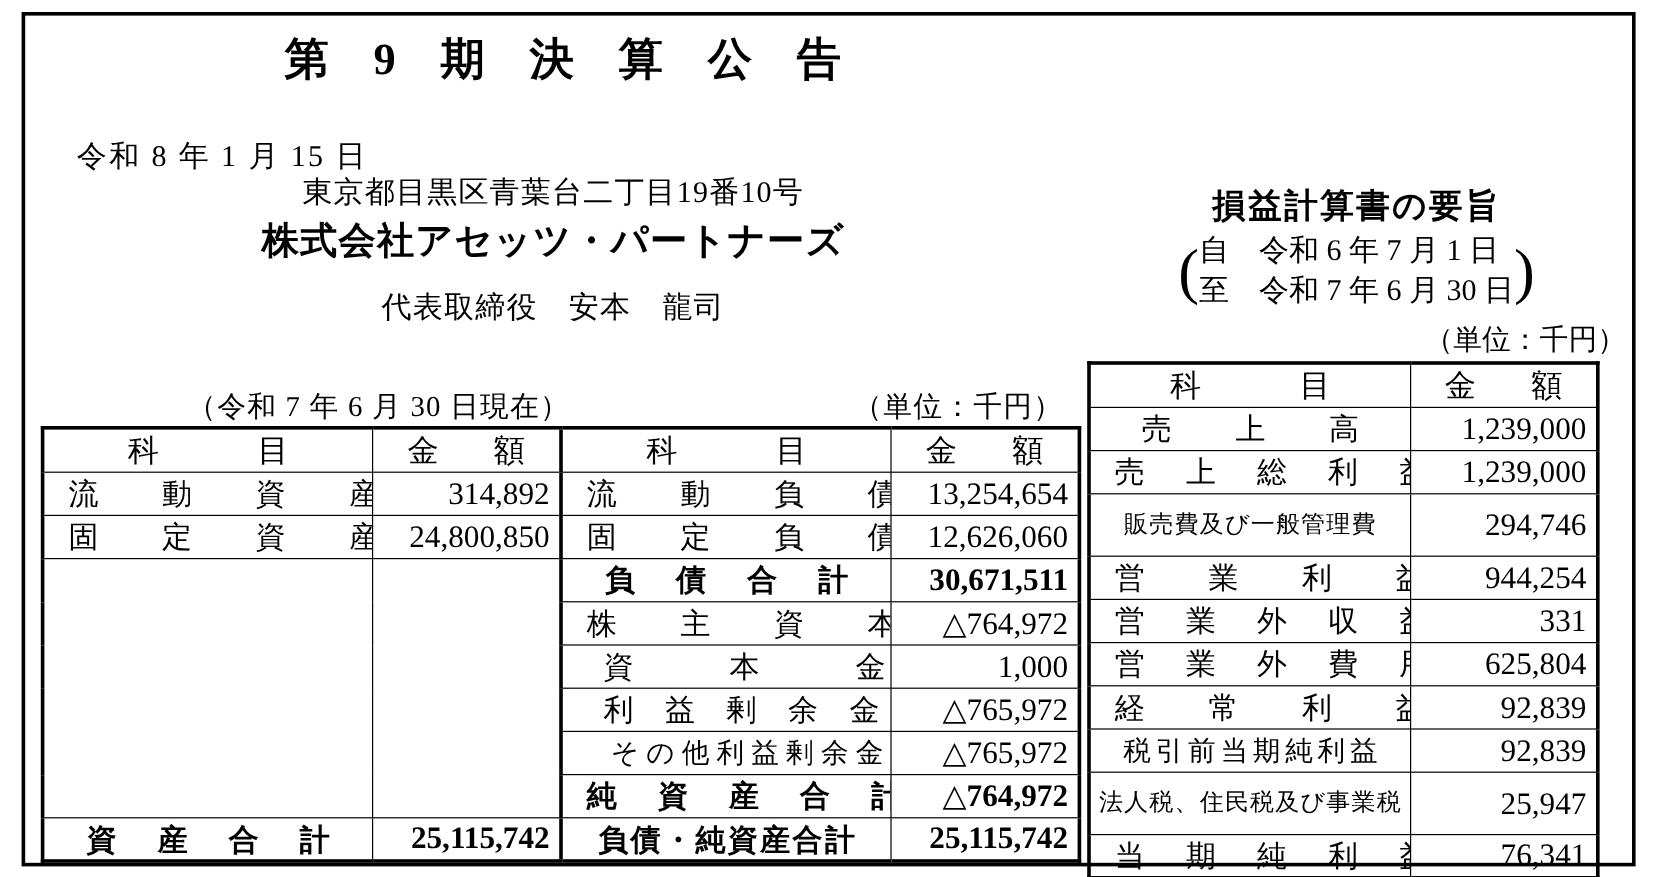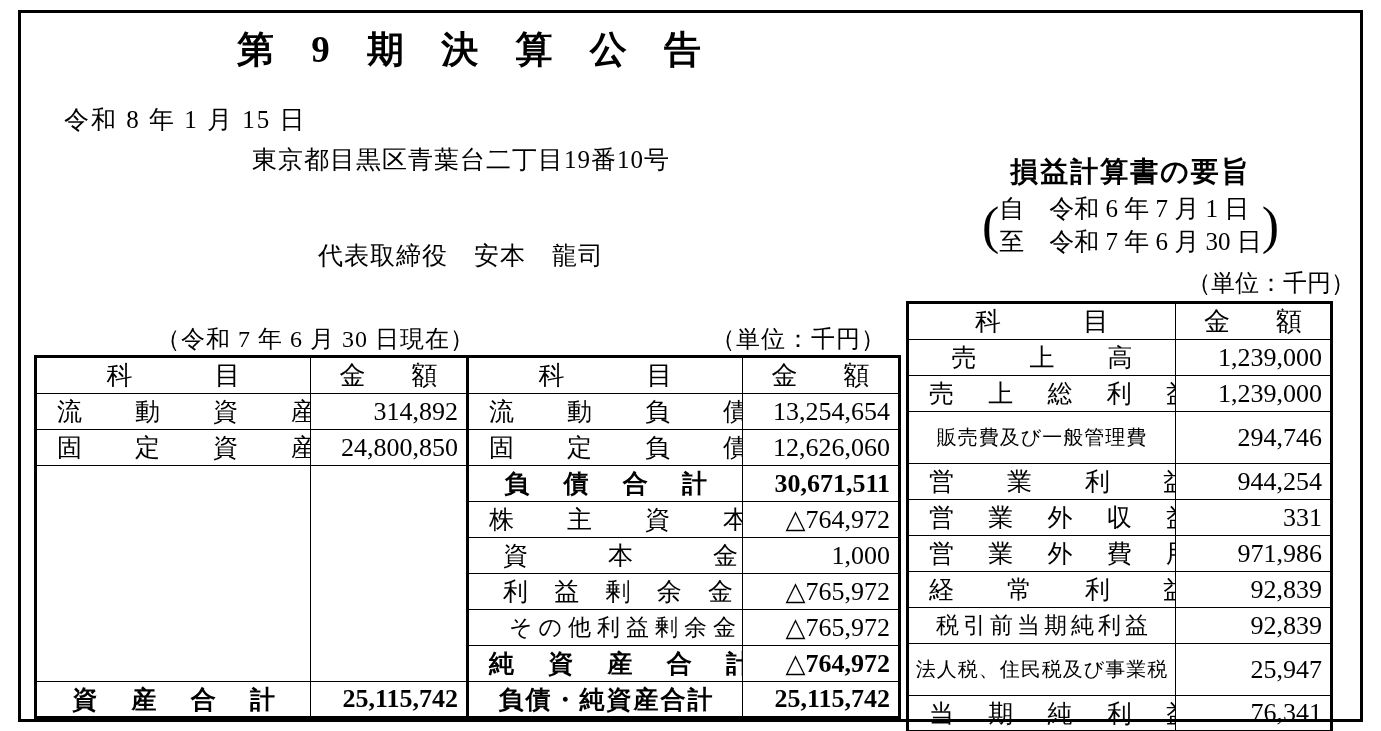--- a/index.html
+++ b/index.html
@@ -45,21 +45,21 @@
     width: 900px;
     text-align: center;
     font-size: 37px;
     font-weight: bold;
     letter-spacing: 14px;
     white-space: nowrap;
   }
   .doc-date {
     position: absolute;
     left: 38px;
-    top: 86px;
+    top: 96px;
     font-size: 25px;
     letter-spacing: 2px;
     white-space: nowrap;
   }
   .company-address {
     position: absolute;
     left: 0;
     top: 126px;
     width: 870px;
     text-align: center;
@@ -260,20 +260,21 @@
 <body>
 
 <div id="page">
   <div class="outer-frame"></div>
 
   <div class="inner-area">
 
     <div class="doc-title">第 9 期 決 算 公 告</div>
     <div class="doc-date">令和 8 年 1 月 15 日</div>
     <div class="company-address">東京都目黒区青葉台二丁目19番10号</div>
+    <div class="company-name">株式会社アセッツ・パートナーズ</div>
     <div class="rep-line">代表取締役　安本　龍司</div>
 
     <div class="bs-sub">（令和 7 年 6 月 30 日現在）</div>
     <div class="bs-unit">（単位：千円）</div>
 
     <div class="pl-heading">損益計算書の要旨</div>
     <div class="pl-period">
       <span class="paren">(</span><span class="pl-period-inner"><span class="row">自　令和 6 年 7 月 1 日</span><span class="row">至　令和 7 年 6 月 30 日</span></span><span class="paren">)</span>
     </div>
     <div class="pl-unit">（単位：千円）</div>
@@ -383,21 +384,21 @@
         <tr>
           <td class="pl-lbl thick-left">営　業　利　益</td>
           <td class="num thick-right">944,254</td>
         </tr>
         <tr>
           <td class="pl-lbl thick-left">営 業 外 収 益</td>
           <td class="num thick-right">331</td>
         </tr>
         <tr>
           <td class="pl-lbl thick-left">営 業 外 費 用</td>
-          <td class="num thick-right">971,986</td>
+          <td class="num thick-right">625,804</td>
         </tr>
         <tr>
           <td class="pl-lbl thick-left">経　常　利　益</td>
           <td class="num thick-right">92,839</td>
         </tr>
         <tr>
           <td class="pl-lbl-tight thick-left">税引前当期純利益</td>
           <td class="num thick-right">92,839</td>
         </tr>
         <tr>

